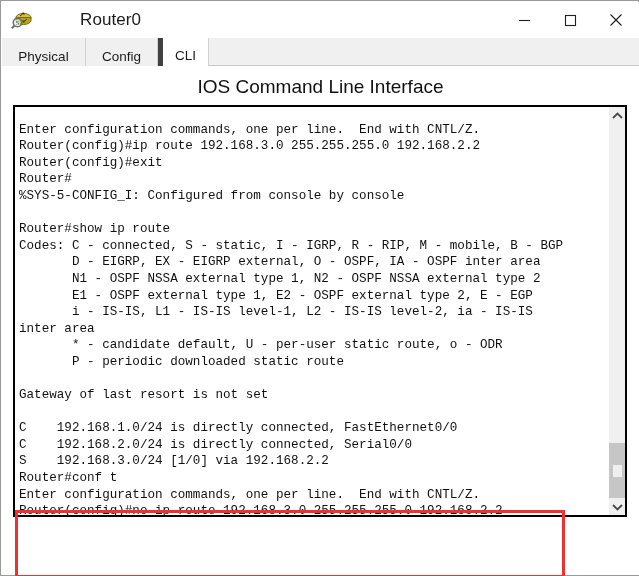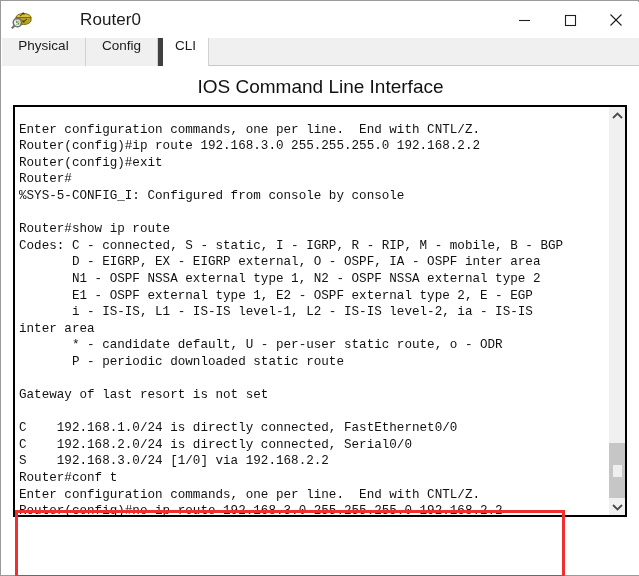--- a/index.html
+++ b/index.html
@@ -76,21 +76,21 @@
     background: #f0f0f0;
     border-bottom: 1px solid #c8c8c8;
     box-sizing: border-box;
   }
   .tab {
     position: absolute;
     top: 0;
     height: 36px;
     box-sizing: border-box;
     display: flex;
-    align-items: flex-start;
+    align-items: center;
     justify-content: center;
     font-size: 13.5px;
     color: #1b1b1b;
     background: #f0f0f0;
     border-right: 1px solid #d2d2d2;
   }
   .tab.active {
     background: #ffffff;
     border-bottom: 1px solid #ffffff;
     border-left: 5px solid #404040;

